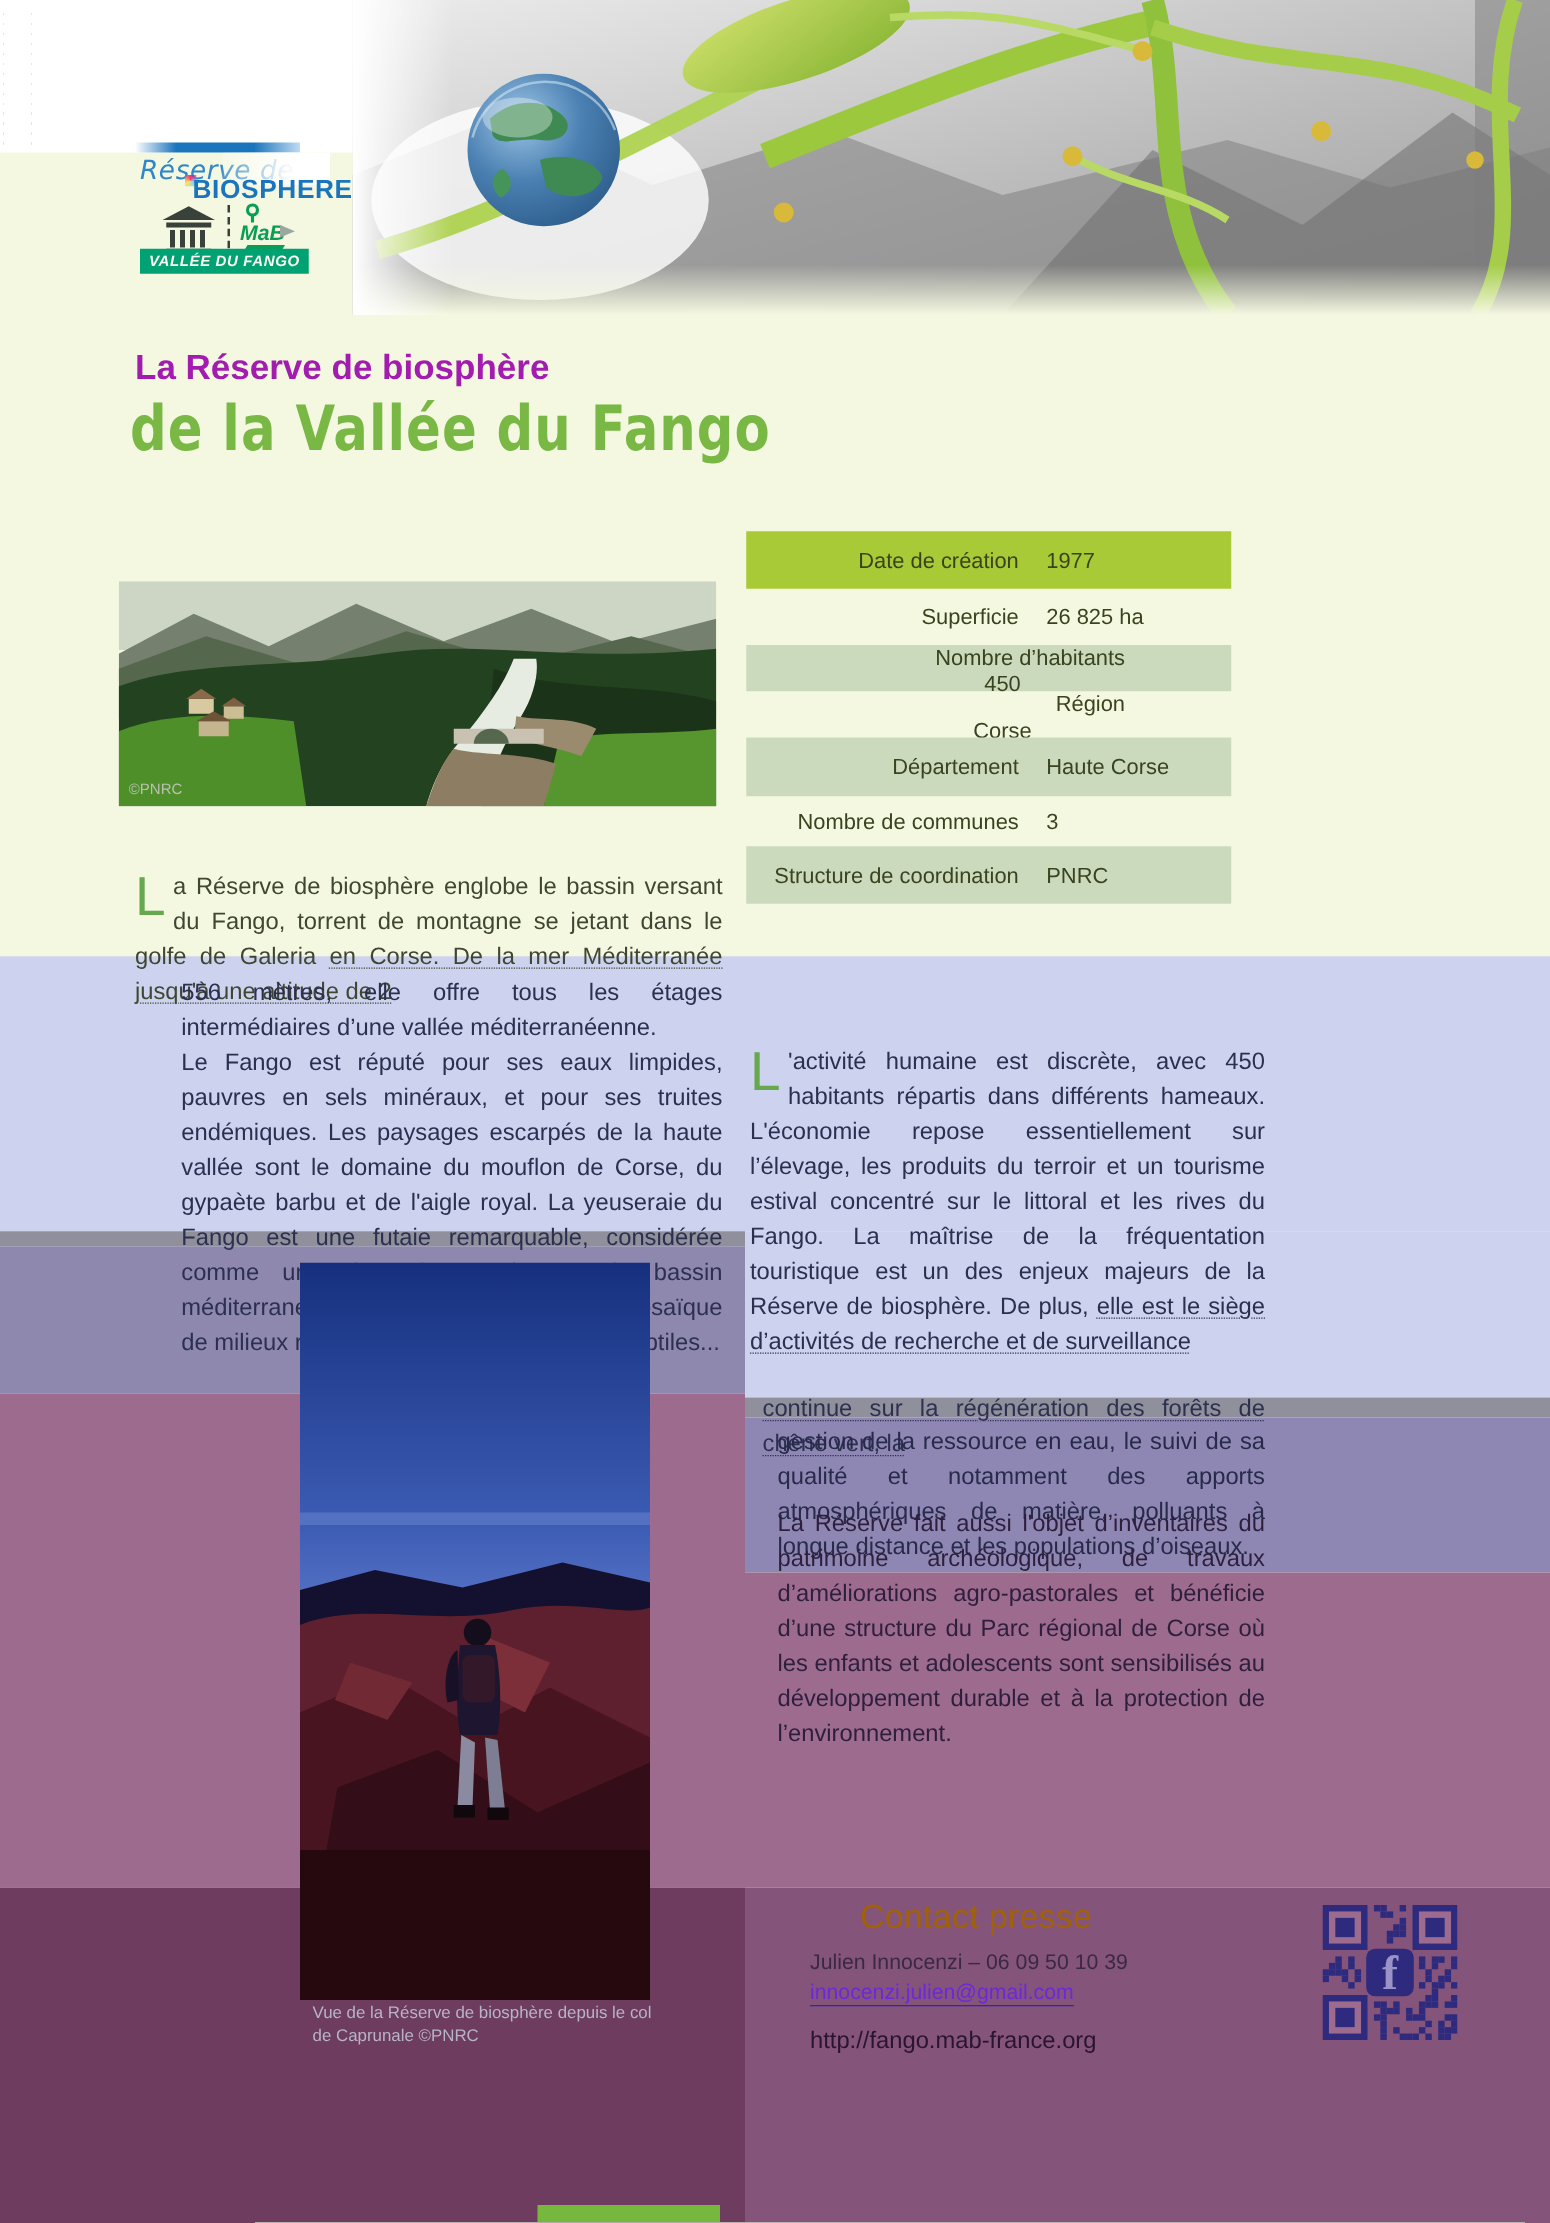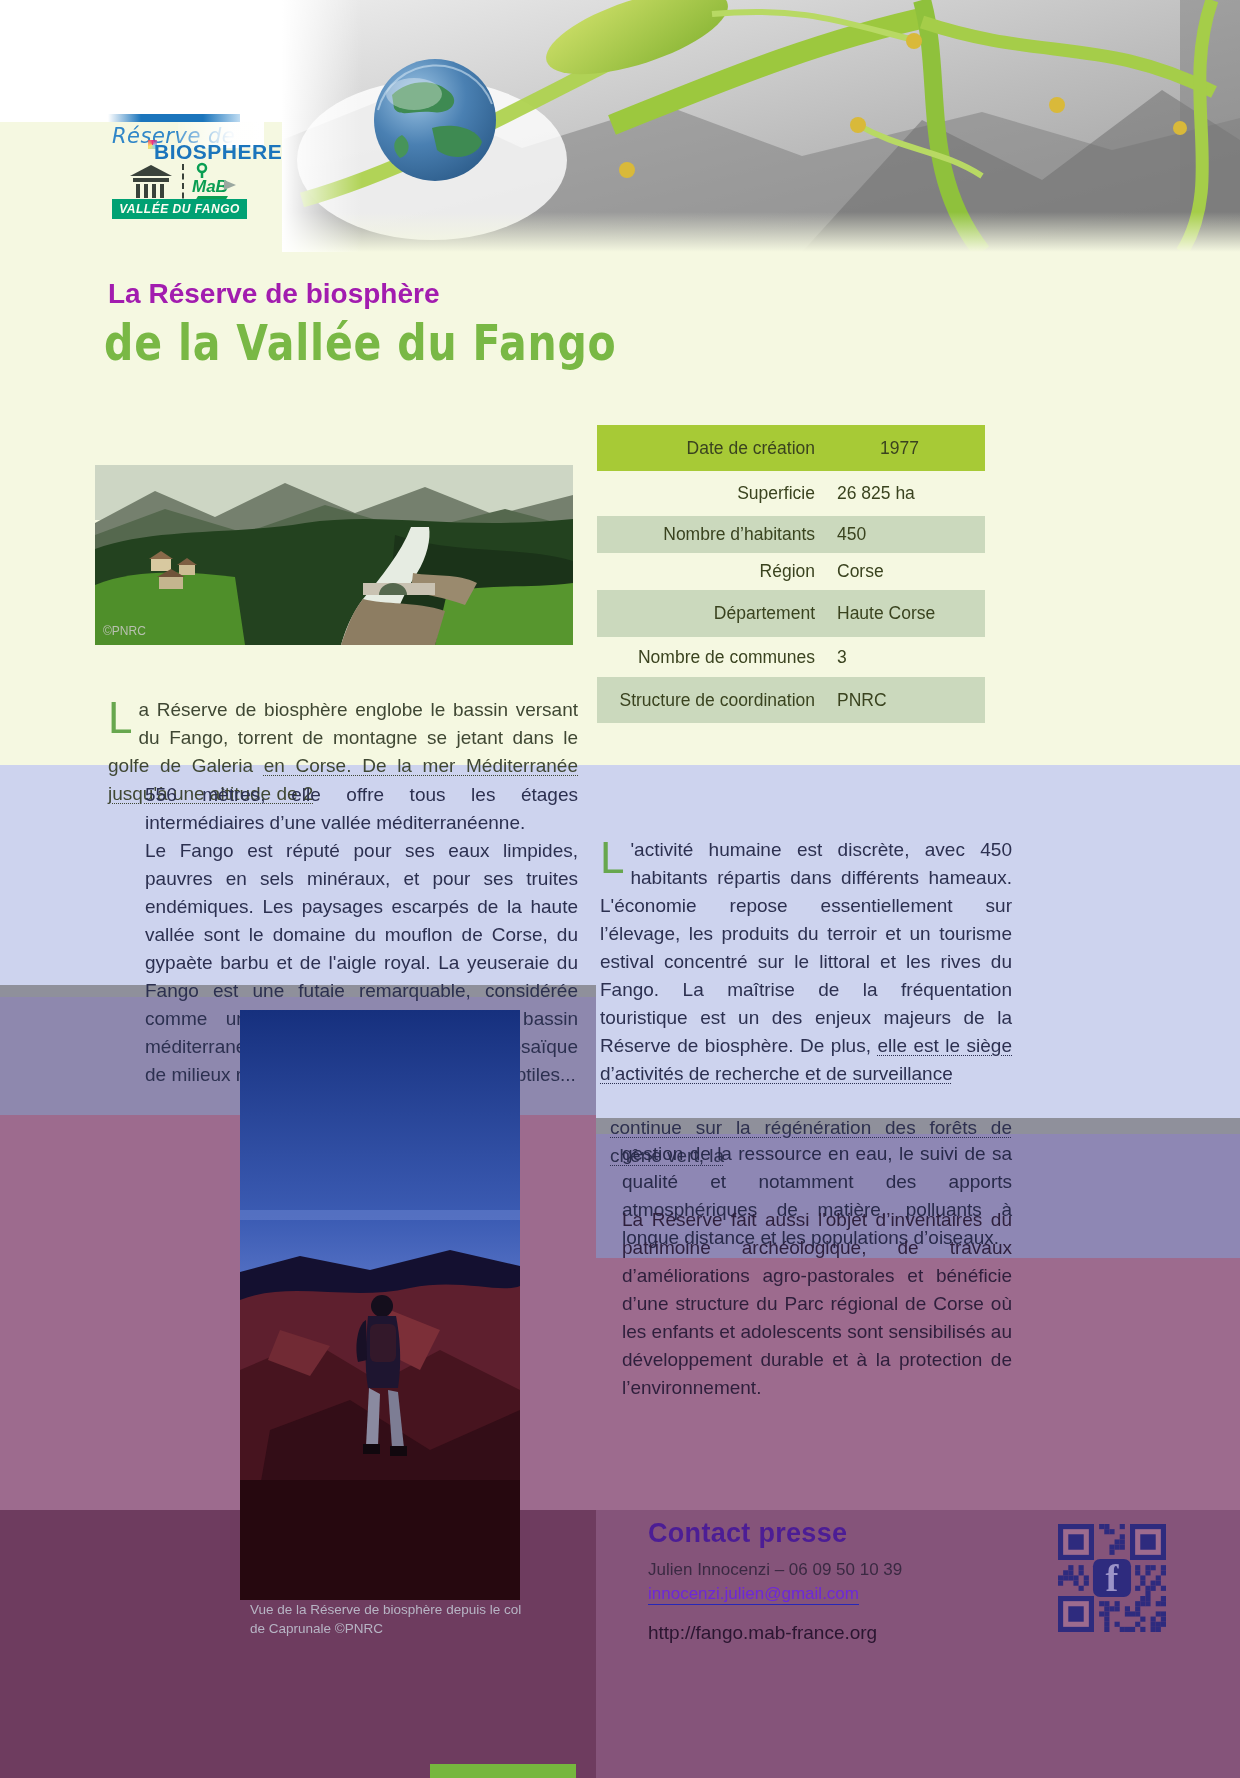--- a/index.html
+++ b/index.html
@@ -47,43 +47,43 @@
   .title1{left:108px;top:278px;font-size:28px;font-weight:bold;color:#a21caf;}
   .title2{left:104px;top:314px;font-size:50px;font-weight:bold;color:#79b845;
     font-family:"DejaVu Sans",sans-serif;letter-spacing:1px;transform:scaleX(.82);transform-origin:left top;
     white-space:nowrap;}
 
   
   .info-table{left:597px;top:425px;width:388px;display:flex;flex-direction:column;}
   .trow{display:flex;align-items:center;font-size:17.5px;color:#3a431f;}
   .trow .lbl{width:218px;text-align:right;padding-right:0;}
   .trow .val{padding-left:22px;}
-  .row-green{background:#a7ca36;gap:43px;}
+  .row-green{background:#a7ca36;}
   .row-sage{background:#cbd9bd;}
-  .h46{height:46px;} .h45{height:45px;} .h37{height:37px;} .h47{height:47px;} .h40{height:40px;}
+  .h46{height:46px;} .h45{height:45px;} .h37{height:37px;flex-direction:column;} .h47{height:47px;} .h40{height:40px;}
 
   
   .para{font-size:19px;line-height:28px;text-align:justify;}
   .p1{left:108px;top:696px;width:470px;color:#3f4733;}
   .p1-indent{left:145px;top:781px;width:433px;color:#2c3050;}
   .p2{left:600px;top:836px;width:412px;color:#2c3050;}
   .p2b{left:610px;top:1114px;width:402px;color:#2e3050;}
   .p2c{left:622px;top:1140px;width:390px;color:#282a4a;}
   .p3{left:622px;top:1206px;width:390px;color:#2e1f3c;}
   .dropcap{float:left;font-size:44px;line-height:40px;color:#67a74e;font-weight:normal;
     margin-right:6px;margin-top:2px;}
   .dotted-u{text-decoration:underline dotted;text-underline-offset:3px;text-decoration-thickness:1px;}
 
   
   .photo1{left:95px;top:465px;width:478px;height:180px;}
   .photo2{left:240px;top:1010px;width:280px;height:590px;}
   .caption{left:250px;top:1600px;width:300px;font-size:13.5px;line-height:19px;color:#b7b4c4;}
 
   
-  .contact-h{left:648px;top:1518px;font-size:27px;font-weight:bold;color:#4c1d95;letter-spacing:.3px;}
+  .contact-h{left:688px;top:1518px;font-size:27px;font-weight:normal;color:#a16207;letter-spacing:.3px;}
   .contact-l1{left:648px;top:1560px;font-size:17px;color:#3a2942;}
   .contact-email{left:648px;top:1584px;font-size:17px;color:#6d28d9;border-bottom:1px solid #2727b8;
     cursor:pointer;display:inline-block;}
   .contact-url{left:648px;top:1622px;font-size:19px;color:#2a1530;}
   .qr{left:1058px;top:1524px;width:108px;height:108px;}
   .qr svg{width:100%;height:100%;}
 </style>
 </head>
 <body>
 

